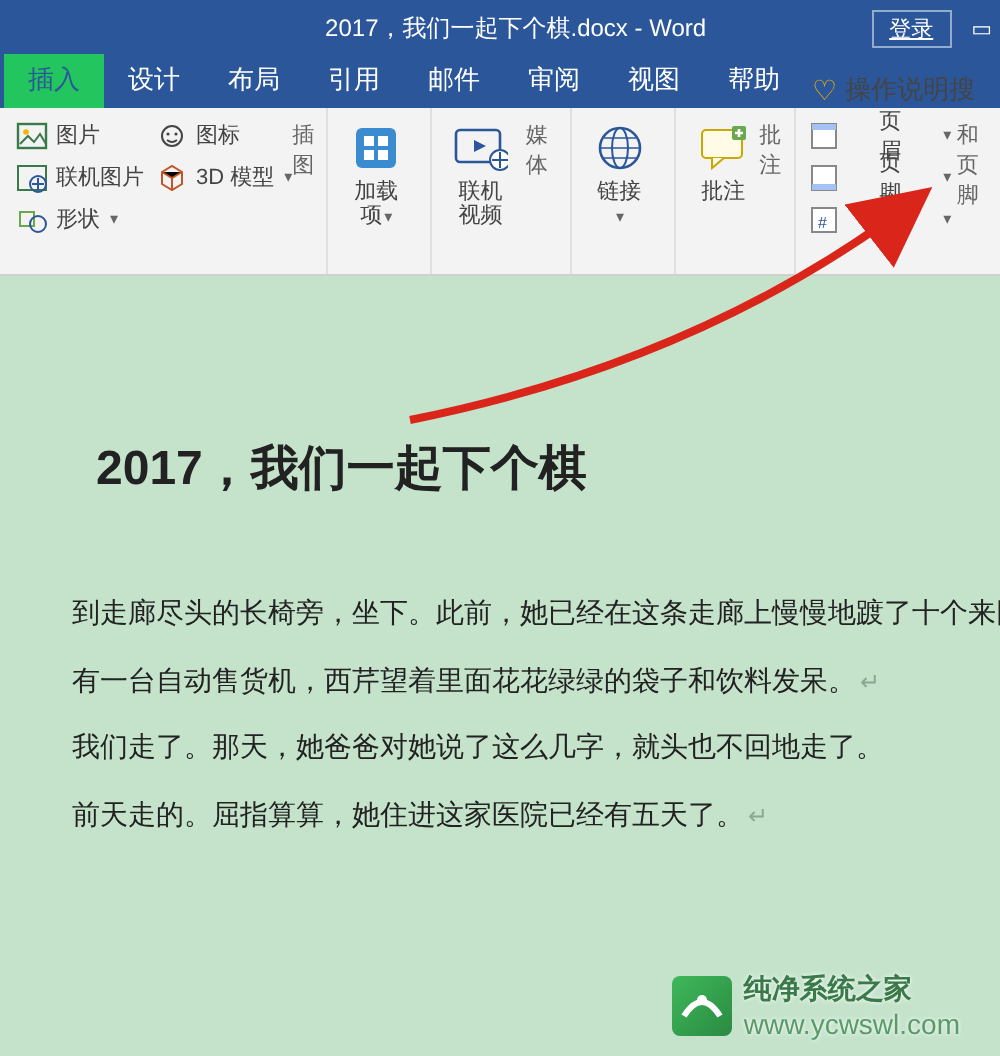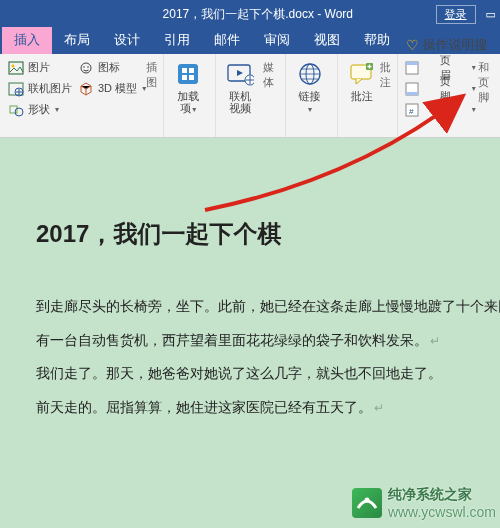--- a/index.html
+++ b/index.html
@@ -35,21 +35,21 @@
     align-items:flex-end;
     padding-left:2px;
     color:#fff;
     font-size:13px;
   }
   .tab {
     padding:4px 12px 5px;
     cursor:default;
   }
   .tab.active {
-    background:#f9a8d4;
+    background:#22c55e;
     color:#2b579a;
     font-weight:500;
   }
   .tab-inactive { color:#fff; }
   .ribbon {
     background:#f3f3f3;
     border-bottom:1px solid #d0d0d0;
     height:84px;
     display:flex;
     align-items:stretch;
@@ -89,38 +89,39 @@
     background:#c5e3cb;
     padding: 40px 20px 20px 36px;
   }
   .doc-title {
     font-size:24px;
     font-weight:bold;
     color:#222;
     margin-bottom:40px;
     position:relative;
     display:inline-block;
+    margin-left:12px;
   }
   .para {
     font-size:14px;
     color:#222;
     line-height:2.4;
     white-space:nowrap;
   }
   .pilcrow { color:#8aa893; font-size:12px; margin-left:2px;}
   .arrow {
     position:absolute;
     top:90px;
     left:195px;
     pointer-events:none;
     z-index:50;
   }
   .watermark {
     position:absolute;
-    right:4px; bottom:8px;
+    right:20px; bottom:8px;
     display:flex; align-items:center; gap:6px;
     font-size:14px; color:#3a7a4a; 
     text-shadow:0 0 2px #fff;
     z-index:60;
   }
   .watermark .logo {
     width:30px; height:30px;
     background:linear-gradient(135deg,#3fb85a,#2a8a42);
     border-radius:4px;
     position:relative;
@@ -136,22 +137,22 @@
   <div class="right">
     <span class="login-box">登录</span>
     <span class="win-icons">
       <span>▭</span>
     </span>
   </div>
 </div>
 
 <div class="tabbar">
   <div class="tab active">插入</div>
+  <div class="tab tab-inactive">设计</div>
   <div class="tab tab-inactive">布局</div>
-  <div class="tab tab-inactive">设计</div>
   <div class="tab tab-inactive">引用</div>
   <div class="tab tab-inactive">邮件</div>
   <div class="tab tab-inactive">审阅</div>
   <div class="tab tab-inactive">视图</div>
   <div class="tab tab-inactive">帮助</div>
   <div class="tab tab-inactive op-link">
     <span class="bulb">♡</span>
     <span>操作说明搜</span>
   </div>
 </div>

